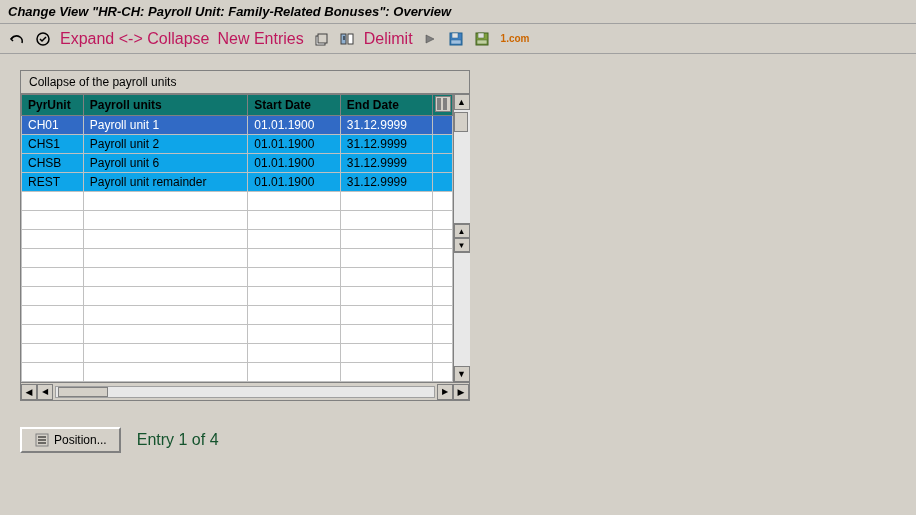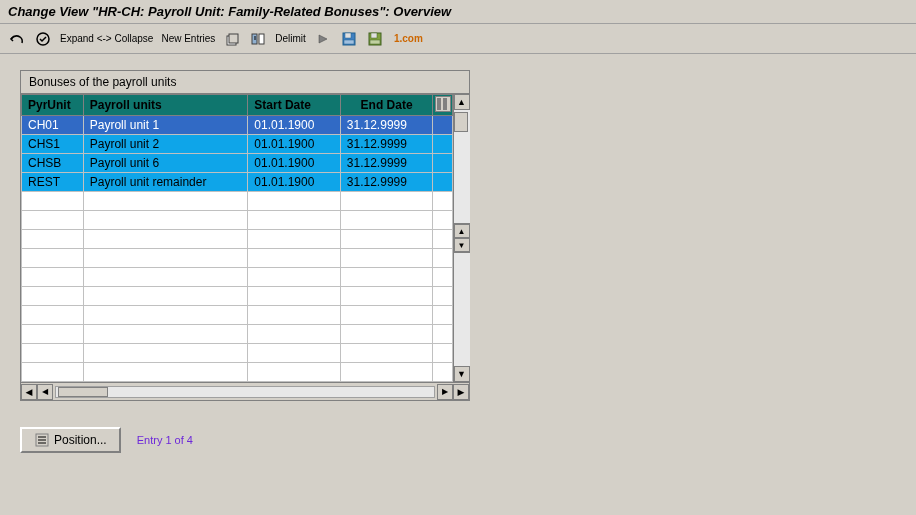--- a/index.html
+++ b/index.html
@@ -39,22 +39,22 @@
       align-items: center;
       justify-content: center;
       background: #d4d0c8;
       border: 1px solid transparent;
       cursor: pointer;
       padding: 1px 2px;
       font-size: 11px;
     }
 
     .toolbar-text {
-      font-size: 10px;
-      color: #000000;
+      font-size: 16px;
+      color: #be185d;
       margin: 16px 2px;
       cursor: pointer;
     }
 
     
     .watermark {
       font-size: 10px;
       color: #cc6600;
       font-weight: bold;
       margin-left: 4px;
@@ -238,22 +238,22 @@
       gap: 4px;
       padding: 3px 12px;
       background: #d4d0c8;
       border: 2px solid;
       border-color: #ffffff #808080 #808080 #ffffff;
       cursor: pointer;
       font-size: 12px;
     }
 
     .entry-info {
-      font-size: 11px;
-      color: #6d28d9;
+      font-size: 16px;
+      color: #14532d;
     }
 
     
     .sap-icon {
       width: 16px;
       height: 16px;
       display: inline-block;
     }
   </style>
 </head>
@@ -325,32 +325,32 @@
 
   <span class="watermark">1.com</span>
 </div>
 
 <div class="main-content">
 
   <div class="table-container" style="width: 450px;">
 
     
     <div class="table-header-section">
-      <span>Bonuses of the payroll units</span>
+      <span>Collapse of the payroll units</span>
     </div>
 
     <div class="grid-wrapper">
       <div class="grid-scroll-area" style="flex:1; overflow:hidden;">
         <table>
           <thead>
             <tr>
               <th style="width:60px;">PyrUnit</th>
               <th style="width:160px;">Payroll units</th>
               <th style="width:90px;">Start Date</th>
-              <th style="width:90px;text-align:center;">End Date</th>
+              <th style="width:90px;">End Date</th>
               <th style="width:18px; padding:1px; text-align:center;">
                 <span class="col-resize-icon">
                   <svg width="14" height="14" viewBox="0 0 14 14">
                     <rect x="1" y="1" width="4" height="12" fill="#808080"></rect>
                     <rect x="7" y="1" width="4" height="12" fill="#808080"></rect>
                   </svg>
                 </span>
               </th>
             </tr>
           </thead>

